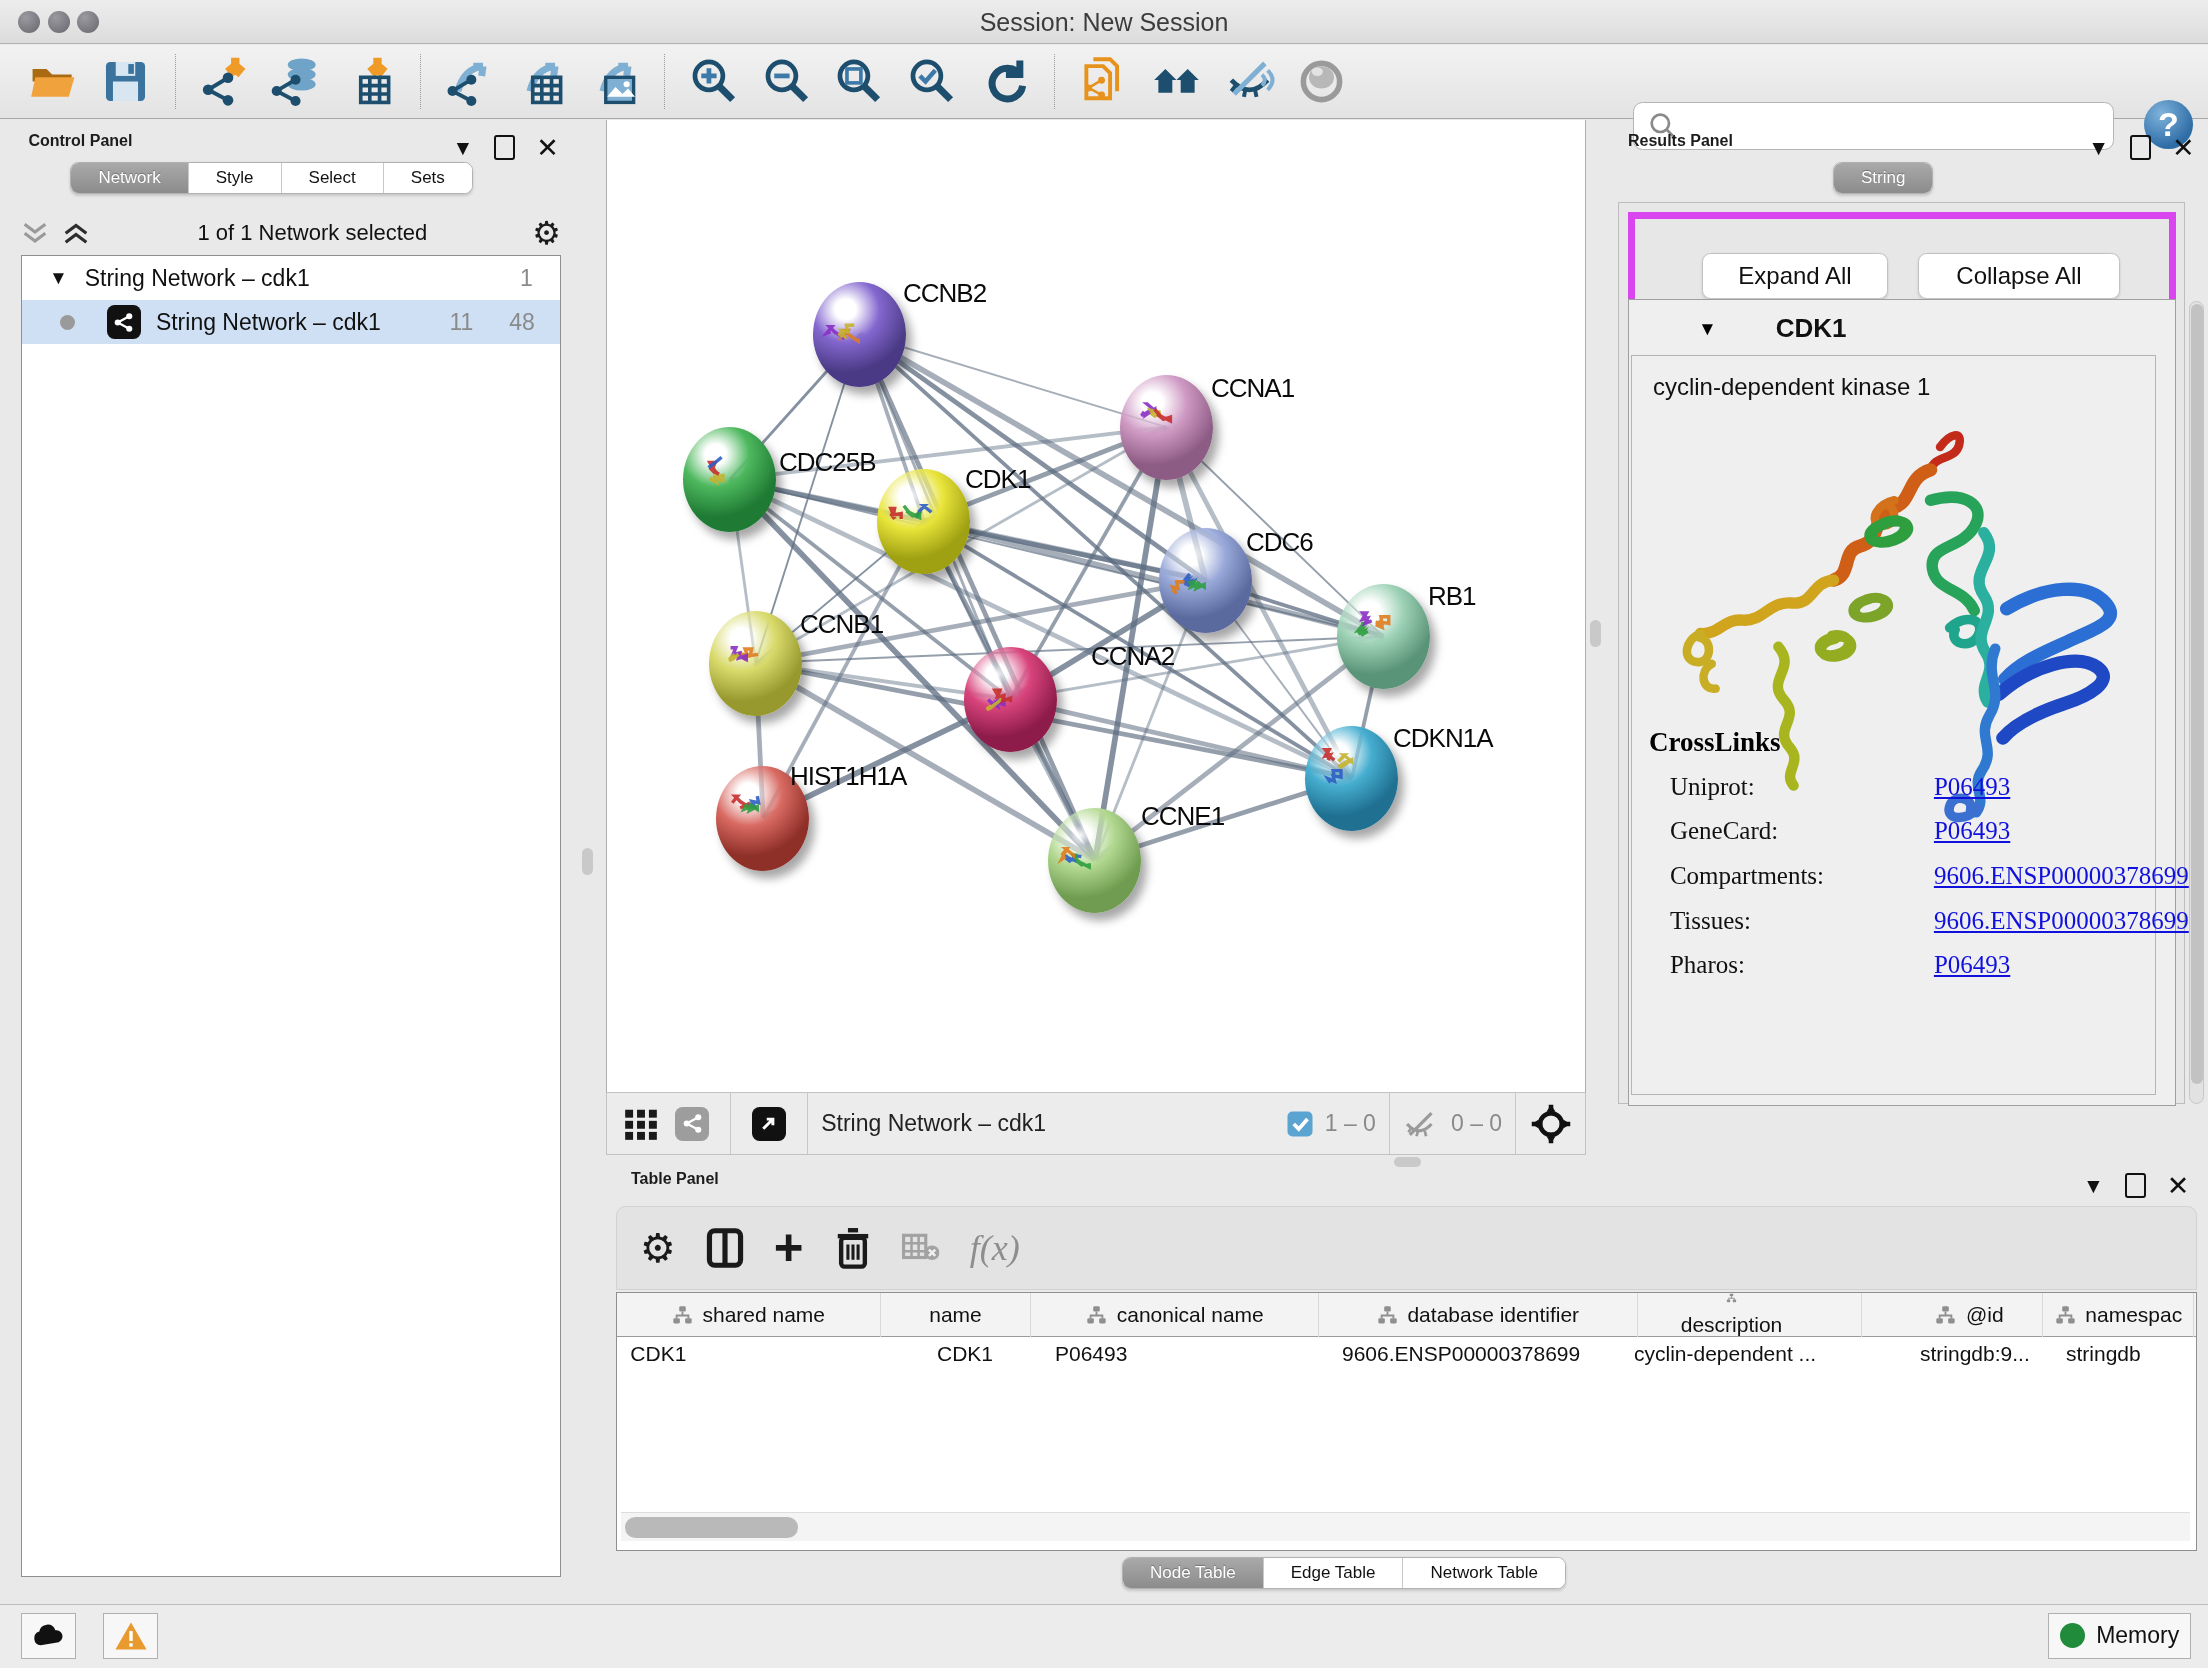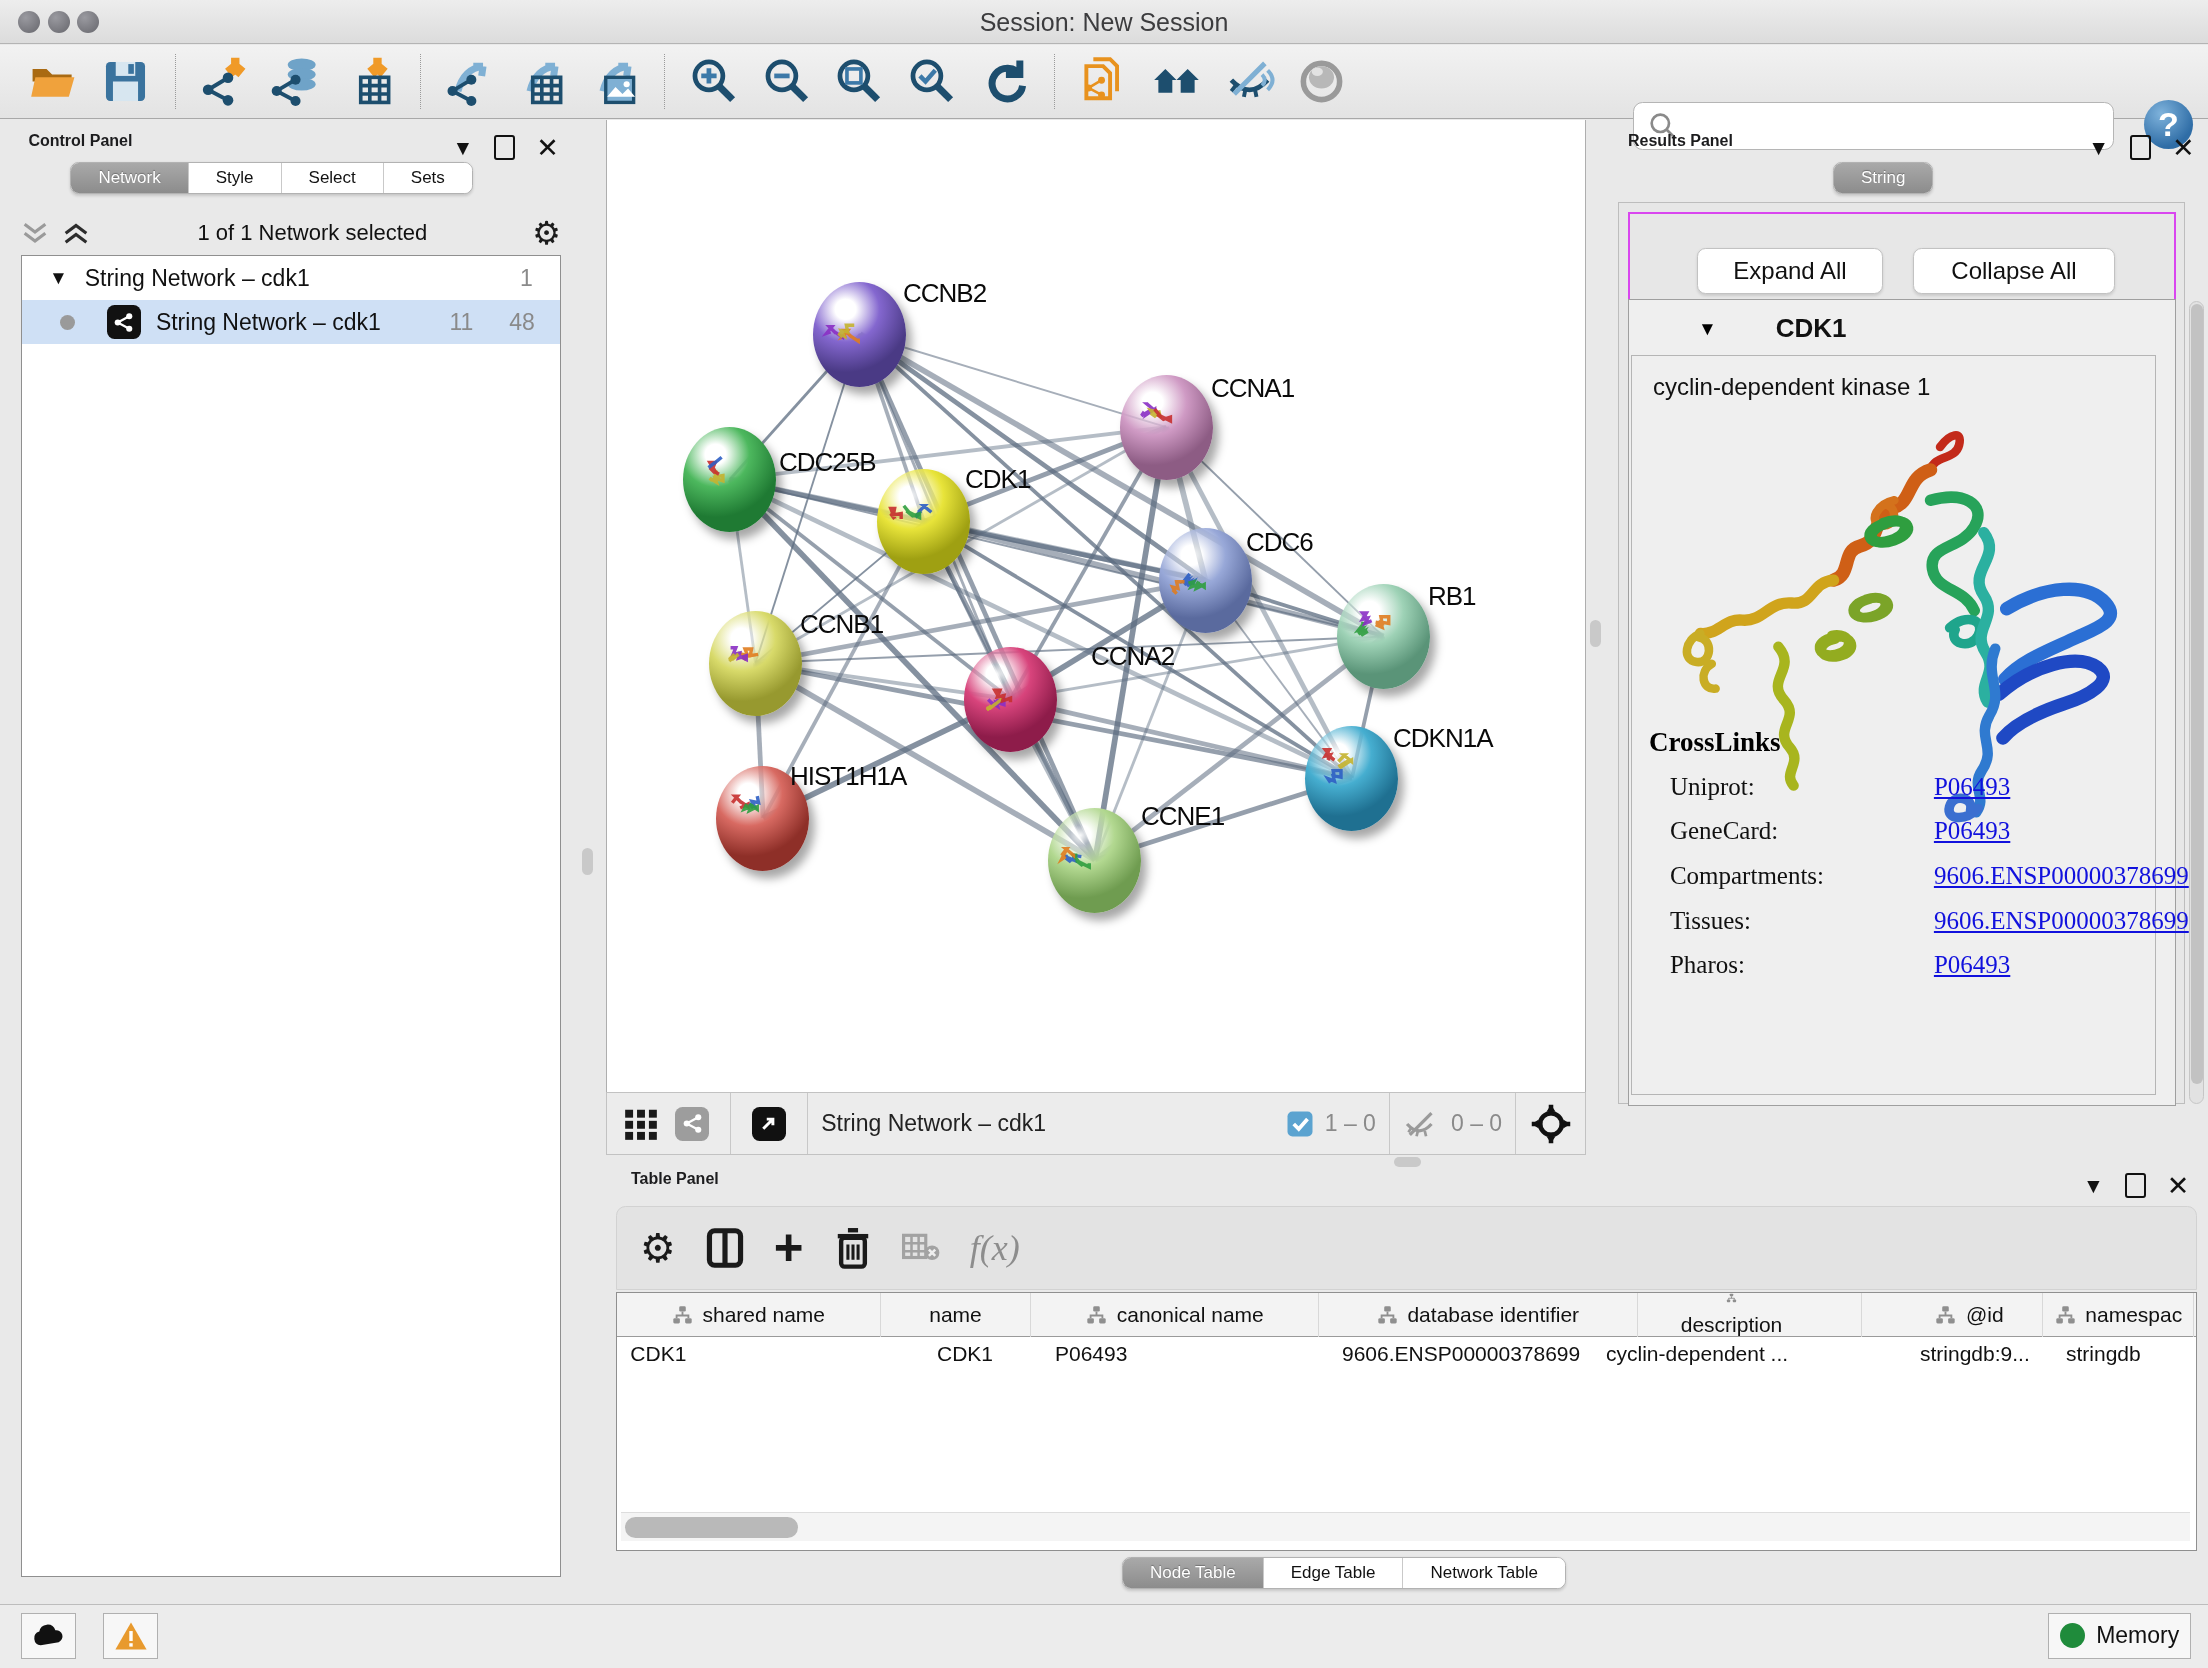--- a/index.html
+++ b/index.html
@@ -72,21 +72,21 @@
   .nsb-text { font-size:23px; color:#222; }
   .nsb-count { font-size:23px; color:#8a8a8a; margin-left:9.5px; }
   .nsb-btn { display:flex; align-items:center; justify-content:center; margin:0 7.6px; }
 
   
   .results-panel { position:absolute; left:1607px; top:124px; width:601px; height:1037px; }
   .rp-outerbox { position:absolute; left:11.4px; top:78px; width:567px; height:902px;
     background:#e7e7e7; border:1px solid #bdbdbd; }
   .rp-stringtab { position:absolute; left:226px; top:38px; }
   .rp-btnrow { position:absolute; left:21px; top:88px; width:548px; height:122px;
-    border:2px solid #d946ef; }
+    border:7px solid #d946ef; }
   .rp-btn { position:absolute; top:34px; height:46px; background:#fff; border:1px solid #c2c2c2;
     border-radius:8.6px; font-size:24px; color:#111; text-align:center;
     box-shadow:0 1.9px 2.9px rgba(0,0,0,0.12); line-height:44px; }
   .rp-listbox { position:absolute; left:21px; top:175px; width:548px; height:807px;
     background:#efefef; border:1px solid #9f9f9f; }
   .rp-protrow { position:absolute; left:1.9px; top:5.7px; width:525px; height:46px;
     display:flex; align-items:center; }
   .rp-protname { font-size:26px; font-weight:bold; color:#111; margin-left:59px; }
   .rp-descbox { position:absolute; left:1.9px; top:55px; width:525px; height:740px;
     border:1px solid #b5b5b5; background:#efefef; }
@@ -725,21 +725,21 @@
   <path d="M8 5 v3 M3.5 10 V8 h9 v2" fill="none" stroke="#8f8f8f" stroke-width="1.4"></path>
             </svg>
             <span>namespac</span>
           </div>
         </div>
       <div id="table-rows">
           <div class="tp-cell" style="left: 13.3px; width: 240px;">CDK1</div>
           <div class="tp-cell" style="left: 320px; width: 126px;">CDK1</div>
           <div class="tp-cell" style="left: 438px; width: 263px;">P06493</div>
           <div class="tp-cell" style="left: 725px; width: 294px;">9606.ENSP00000378699</div>
-          <div class="tp-cell" style="left: 989px; width: 235px;">cyclin-dependent ...</div>
+          <div class="tp-cell" style="left: 1017px; width: 235px;">cyclin-dependent ...</div>
           <div class="tp-cell" style="left: 1303px; width: 122px;">stringdb:9...</div>
           <div class="tp-cell" style="left: 1449px; width: 126px;">stringdb</div>
         </div>
       <div class="tp-hscroll">
           <div class="thumb"></div>
         </div>
     </div>
 
     <div class="tp-tabs seg" id="table-tabs">
         <span class="seg-item selected">Node Table</span>

